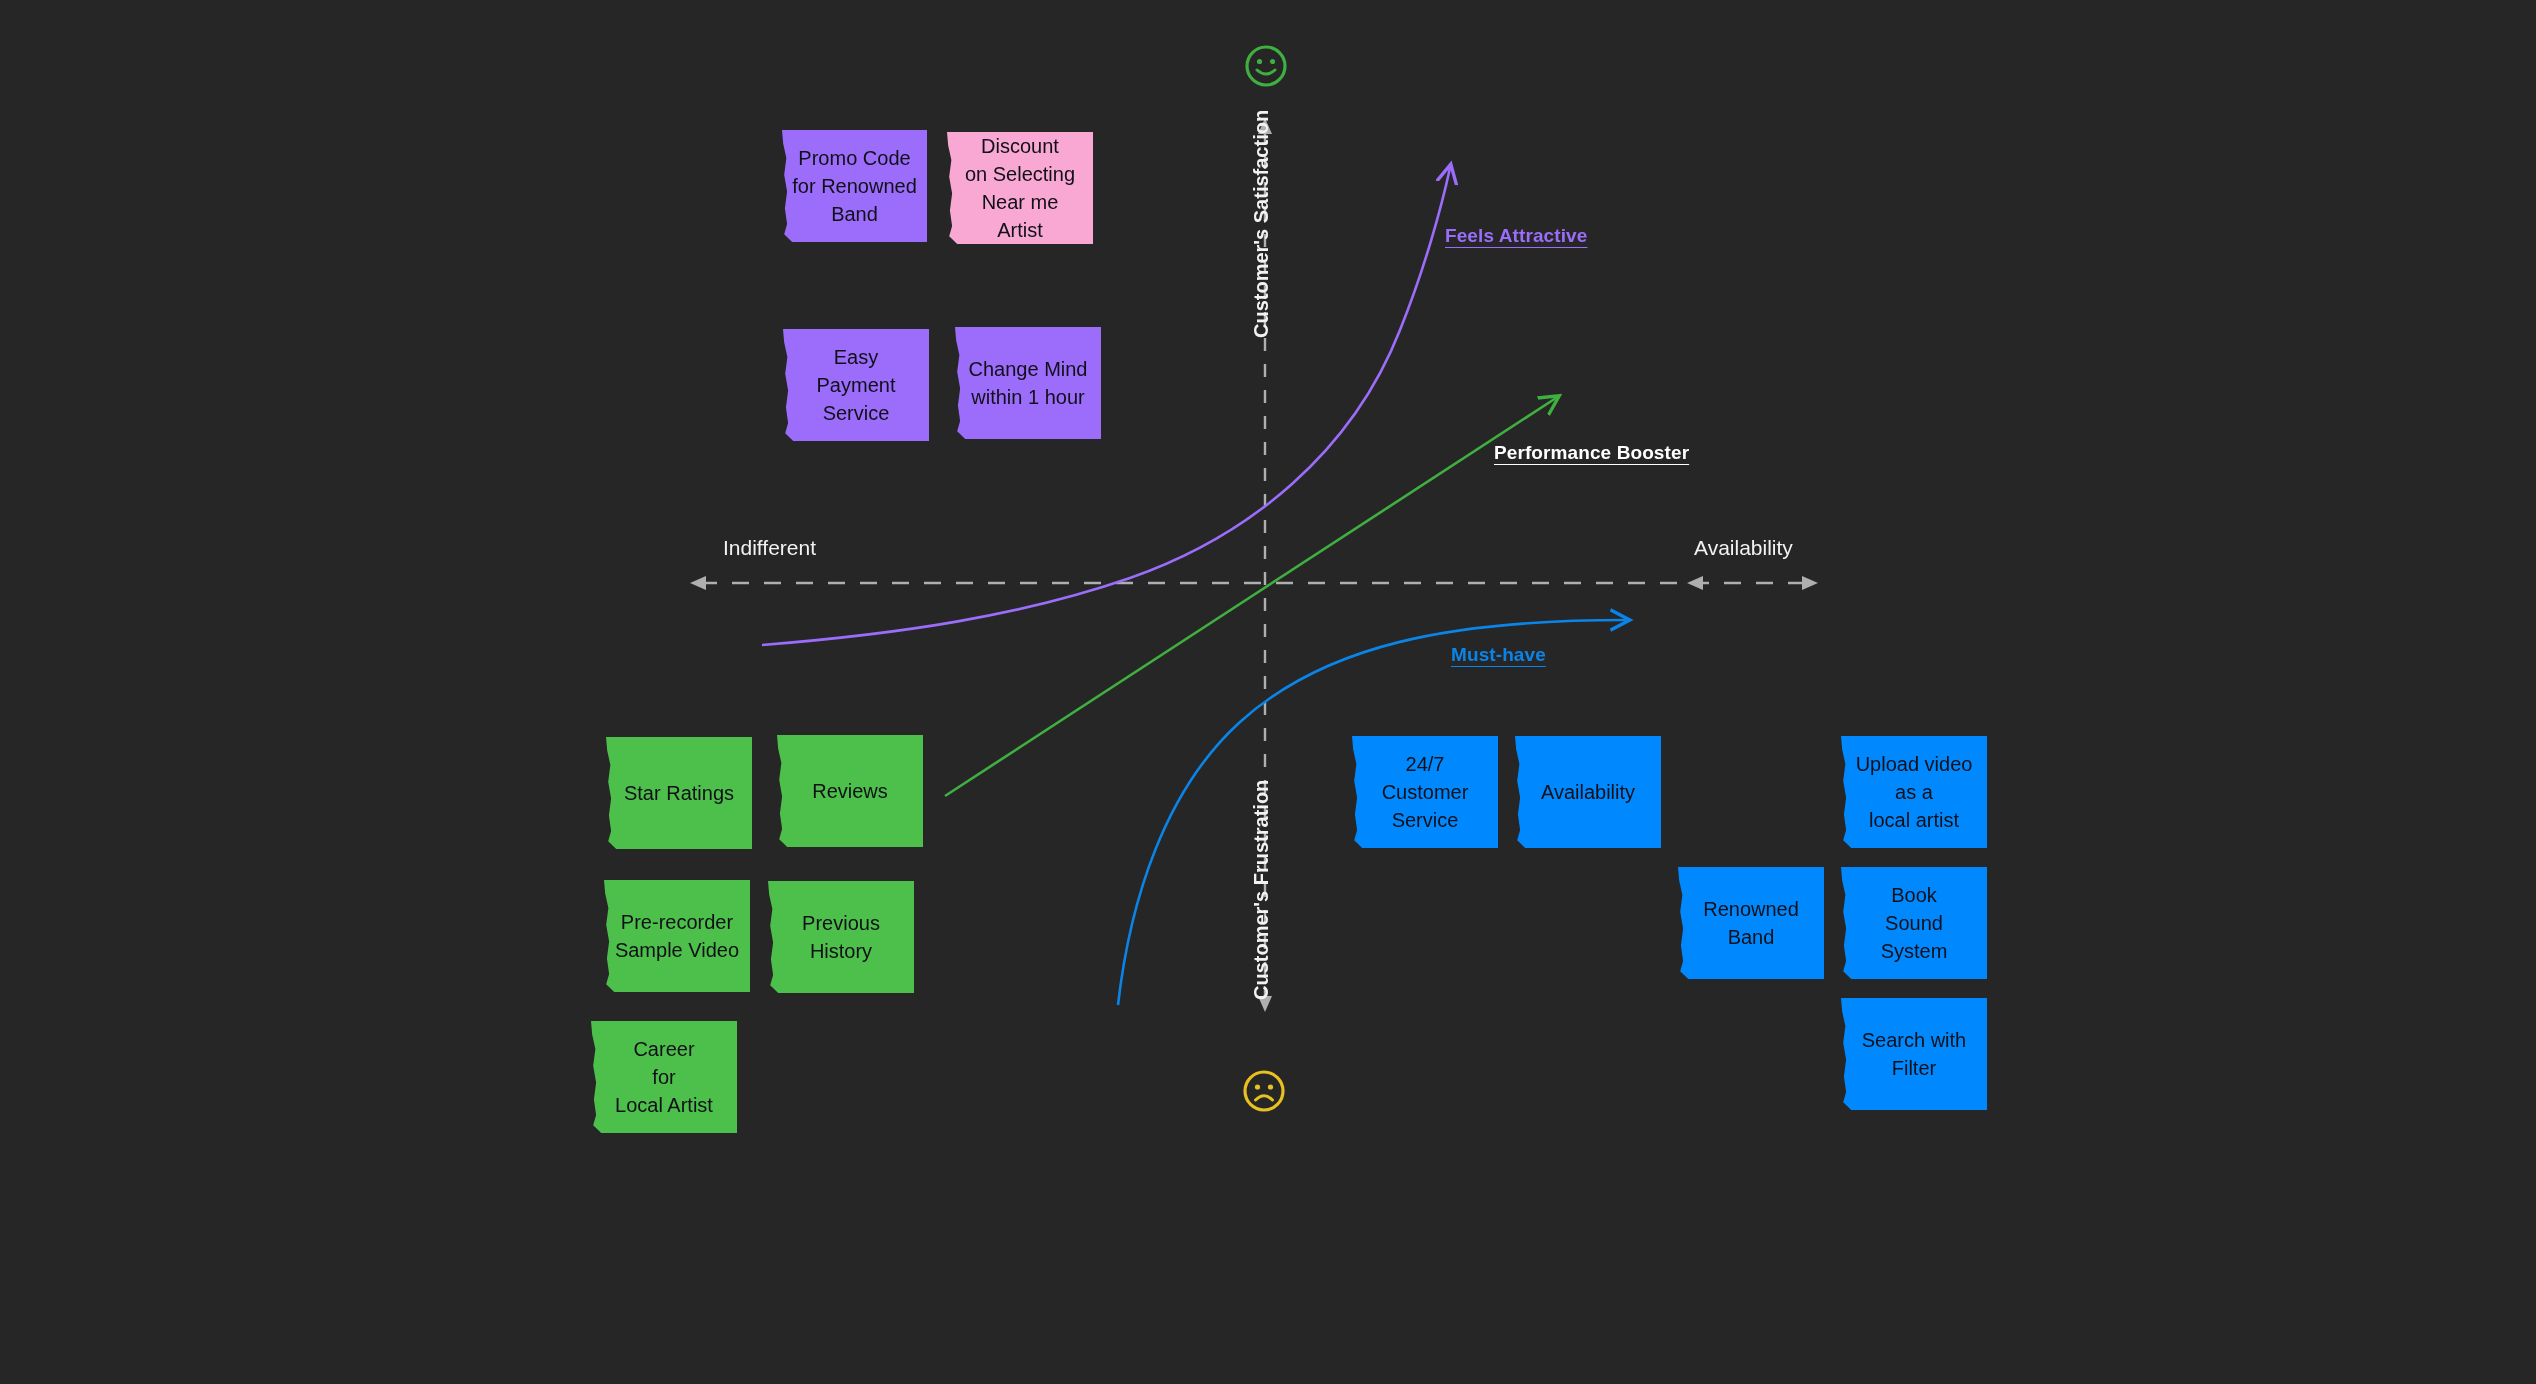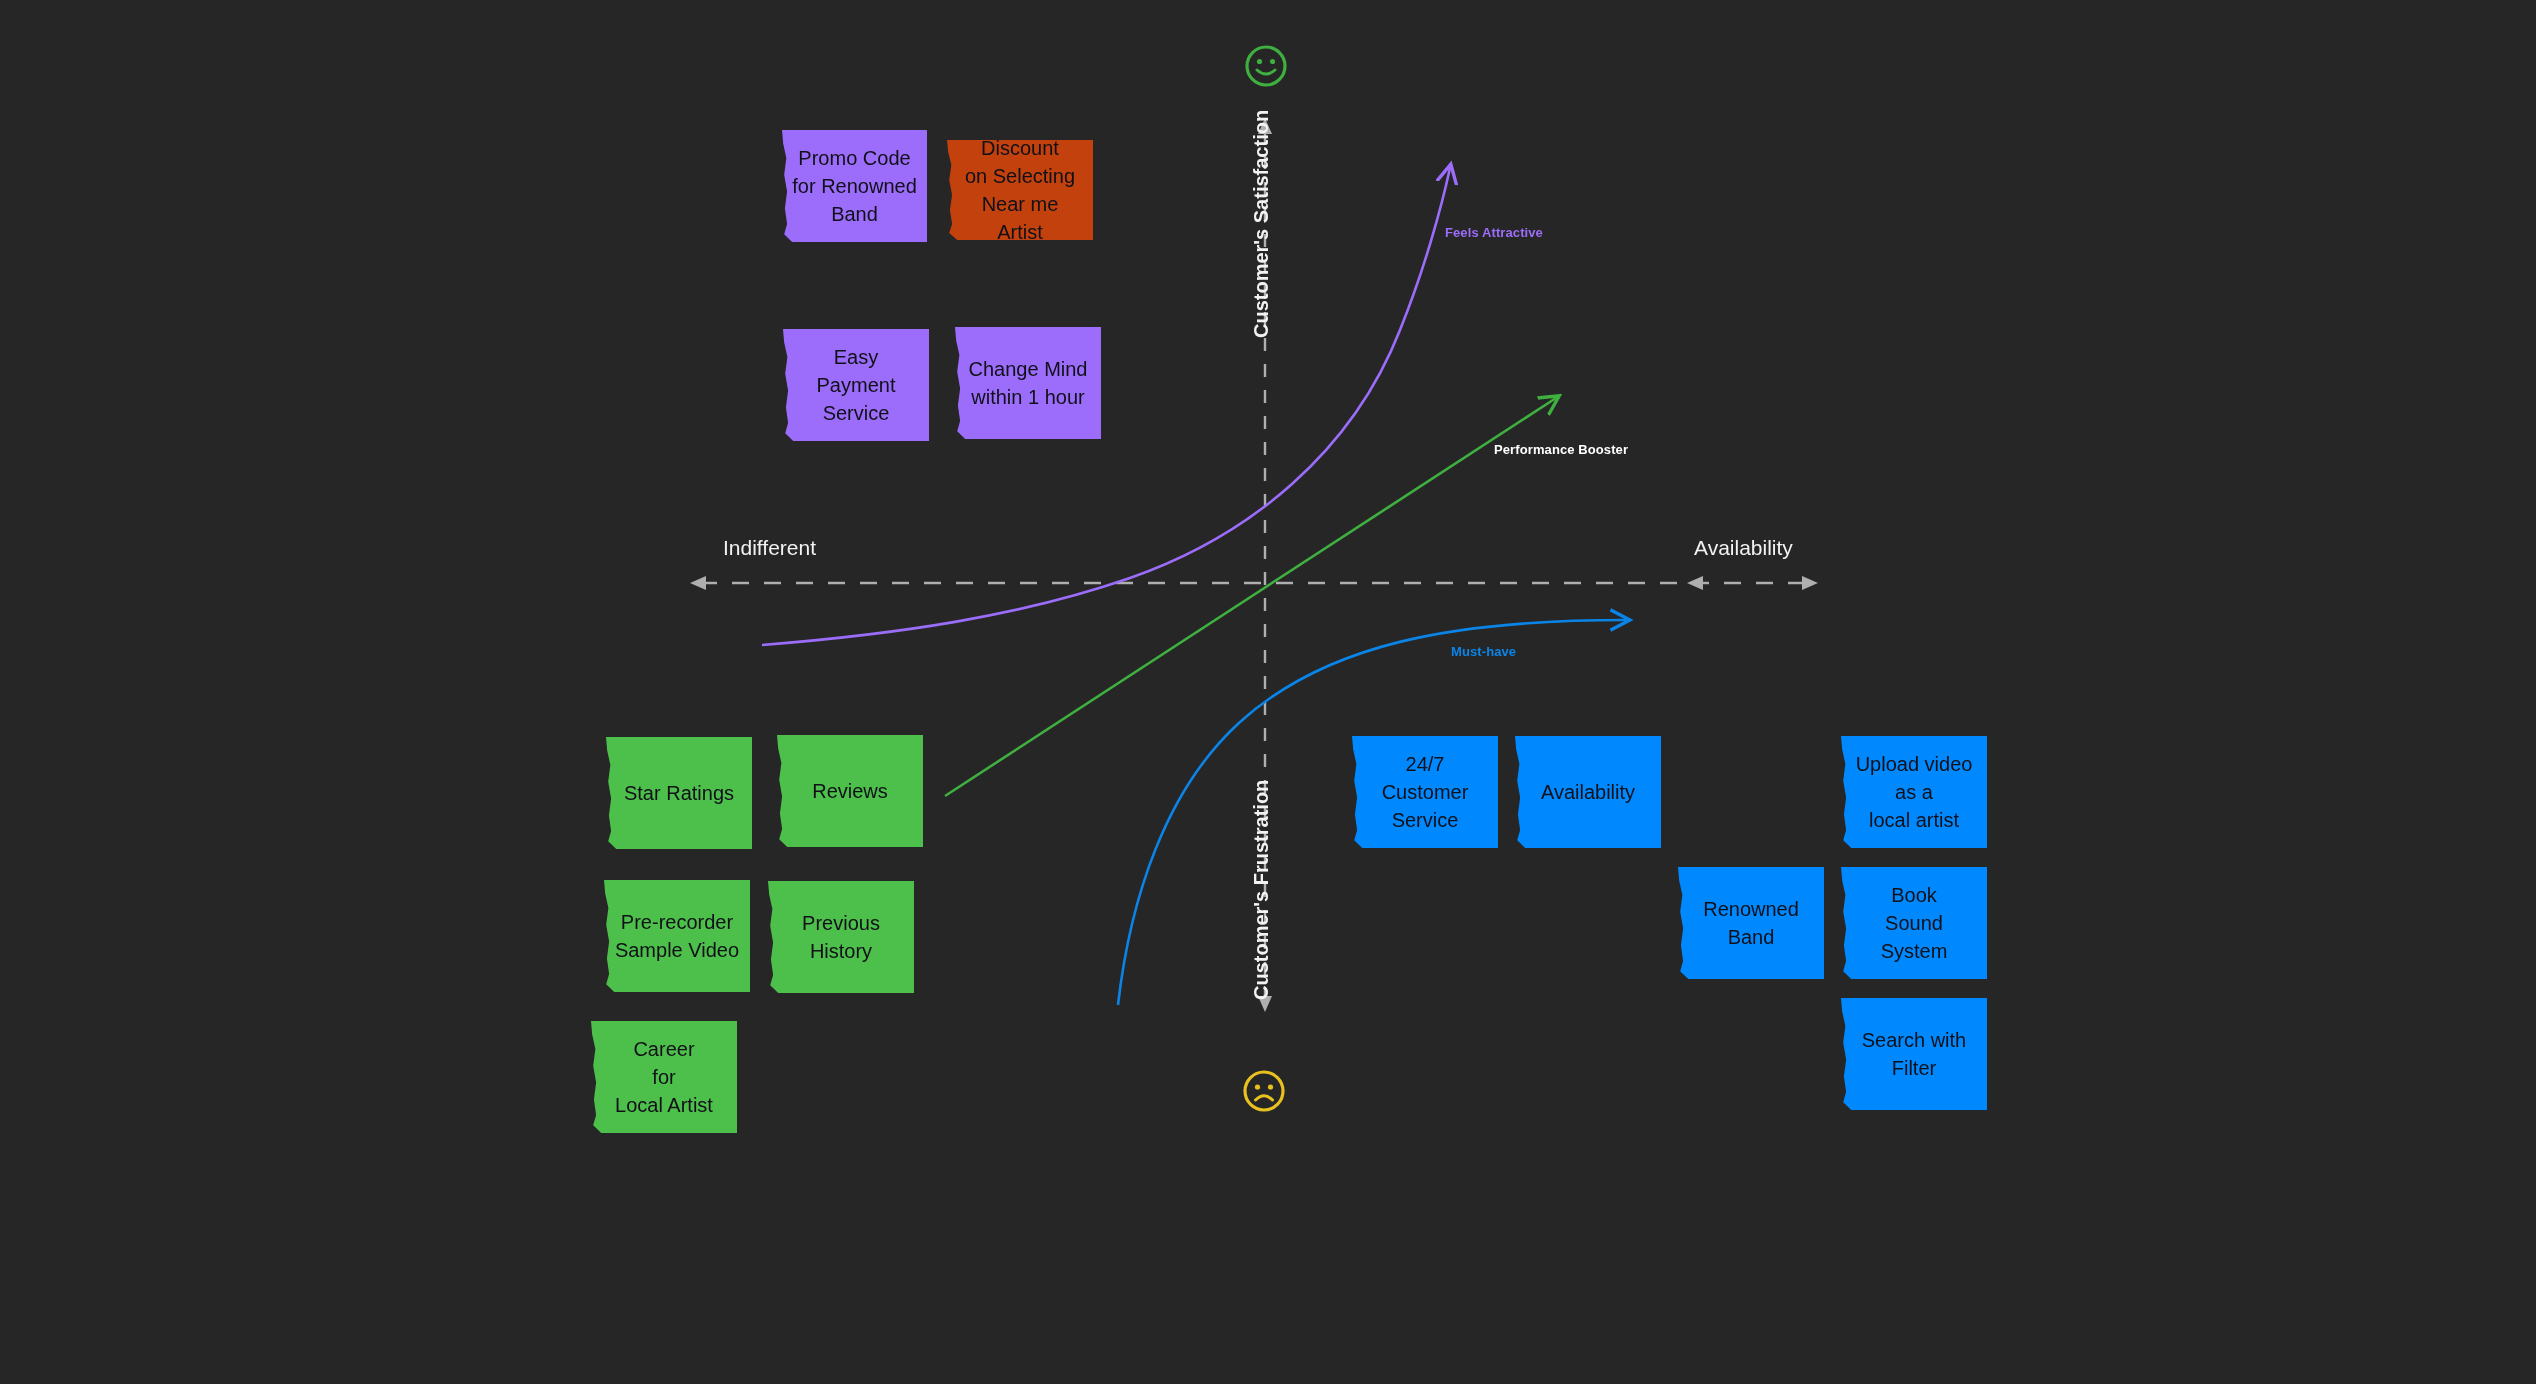--- a/index.html
+++ b/index.html
@@ -63,23 +63,24 @@
     );
   }
   .note .note-label {
     display: block;
     width: 100%;
   }
 
   
   .curve-label {
     position: absolute;
-    font-size: 13px;
+    font-size: 19px;
     font-weight: bold;
     letter-spacing: 0.1px;
+    text-decoration: underline;
     text-underline-offset: 5px;
     white-space: nowrap;
   }
 
   
   .axis-label-h {
     position: absolute;
     color: #f2f2f2;
     font-size: 21px;
     white-space: nowrap;
@@ -164,21 +165,21 @@
 
   <div class="curve-label" style="left:1494px; top:442px; color:#ffffff;">Performance Booster</div>
 
   <div class="curve-label" style="left:1451px; top:644px; color:#0B84E8;">Must-have</div>
 
   <div class="note" style="left:782px; top:130px; width:145px; height:112px; background:#9B6DFA;">
     <span class="note-label">Promo Code
 for Renowned
 Band</span>
   </div>
-  <div class="note" style="left:947px; top:140px; width:146px; height:100px; background:#c2410c;">
+  <div class="note" style="left:947px; top:132px; width:146px; height:112px; background:#f9a8d4;">
     <span class="note-label">Discount
 on Selecting
 Near me Artist</span>
   </div>
   <div class="note" style="left:783px; top:329px; width:146px; height:112px; background:#9B6DFA;">
     <span class="note-label">Easy Payment
 Service</span>
   </div>
   <div class="note" style="left:955px; top:327px; width:146px; height:112px; background:#9B6DFA;">
     <span class="note-label">Change Mind

